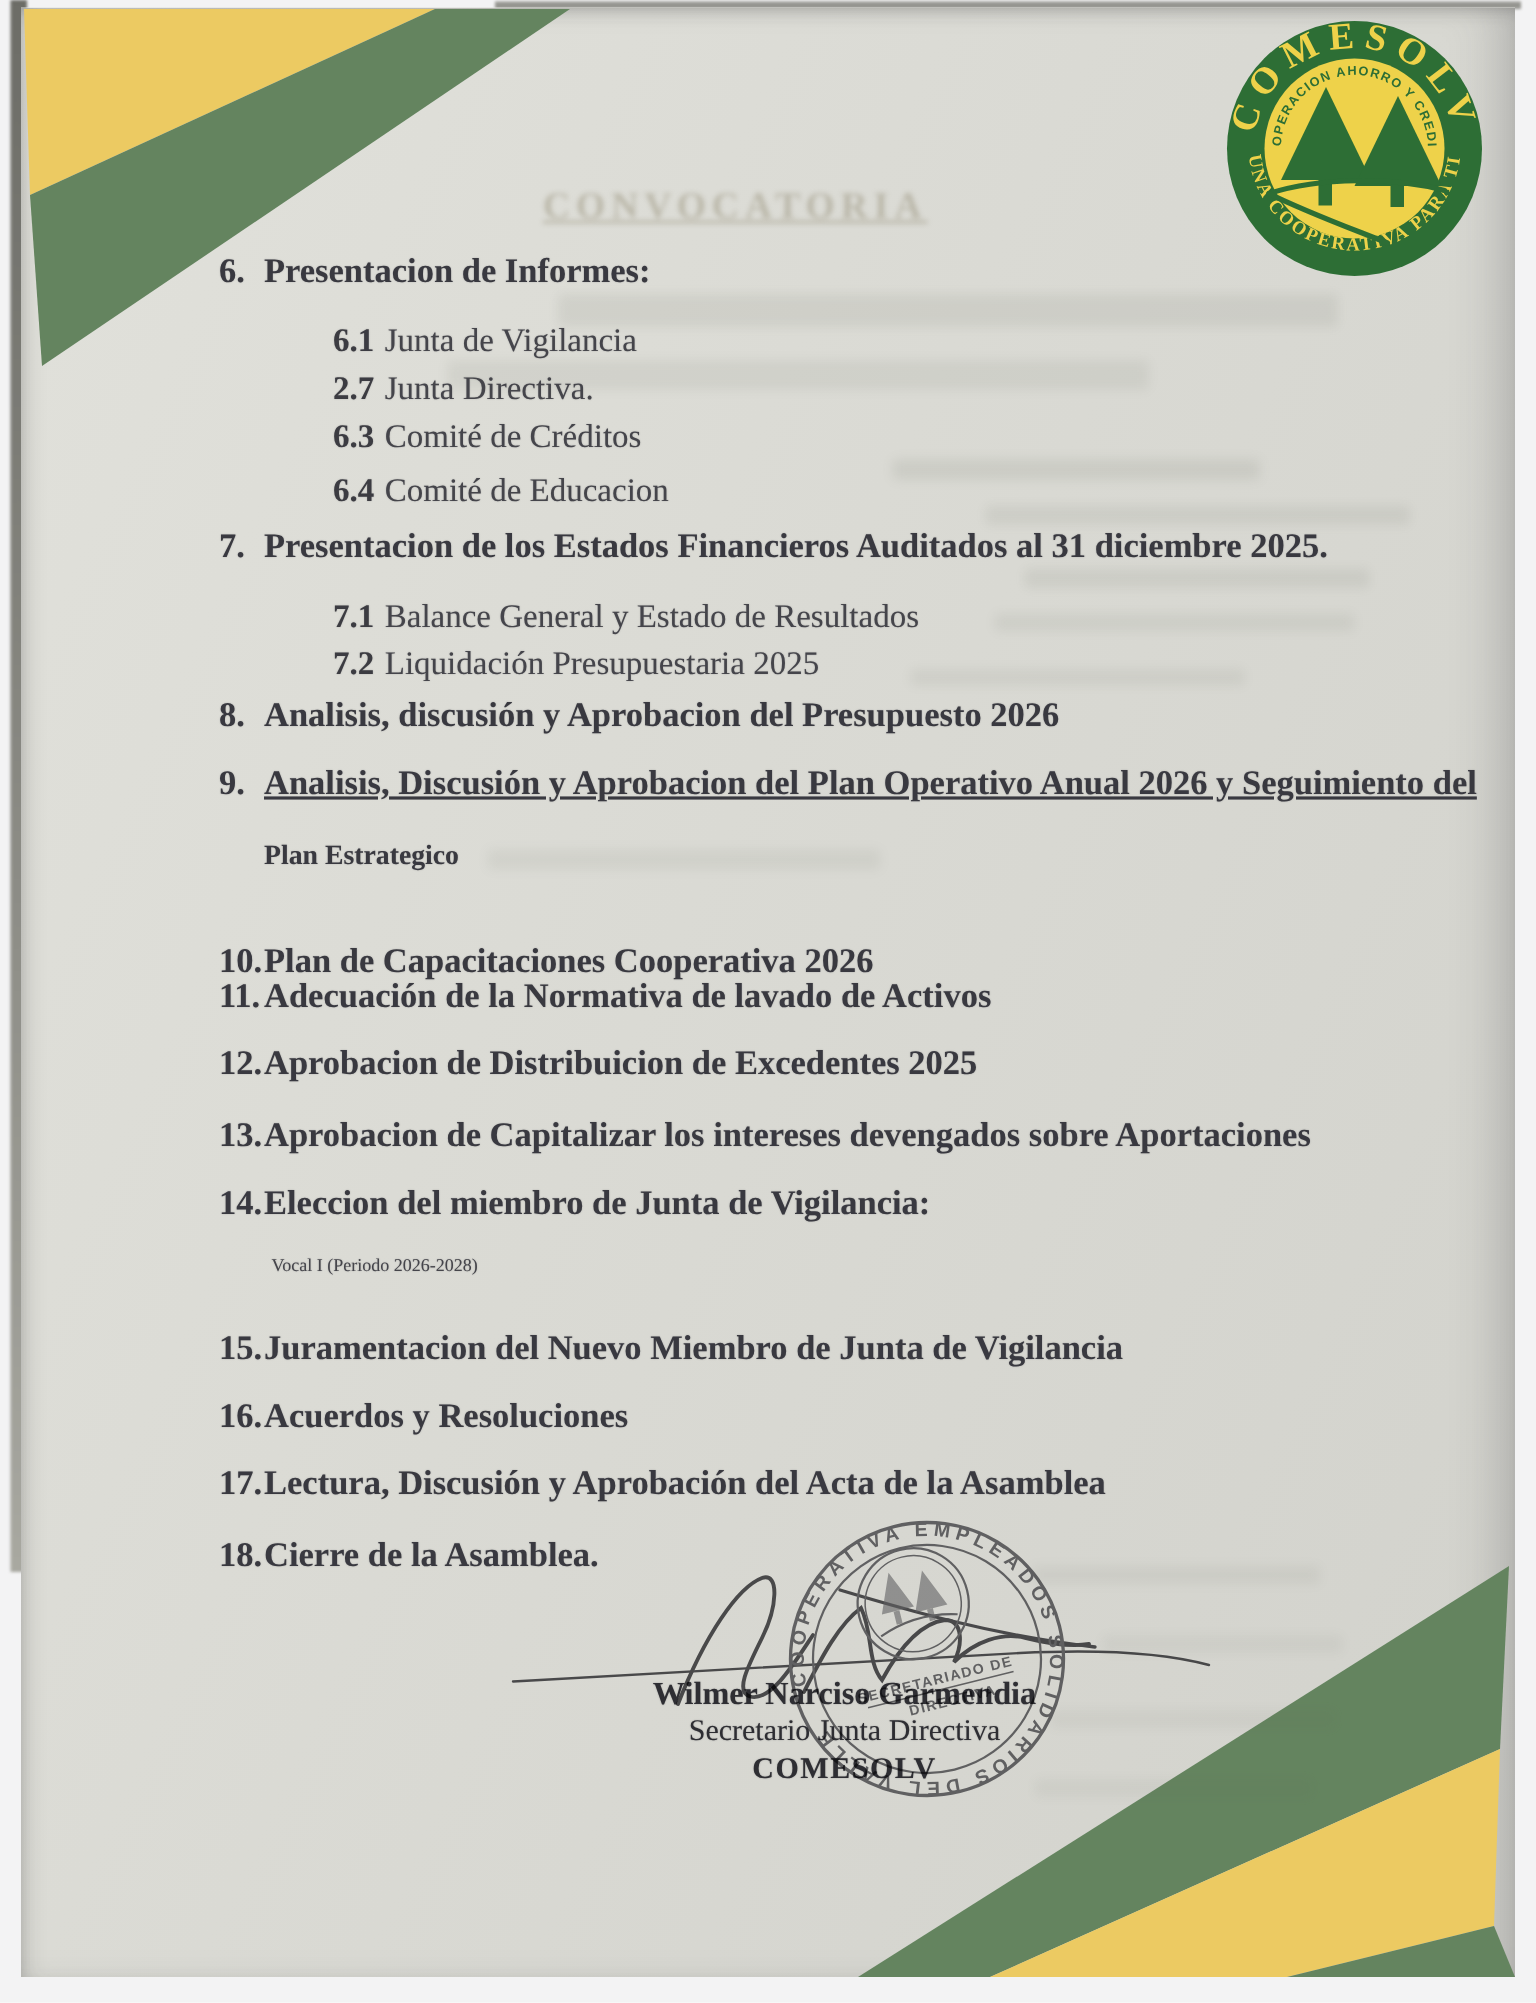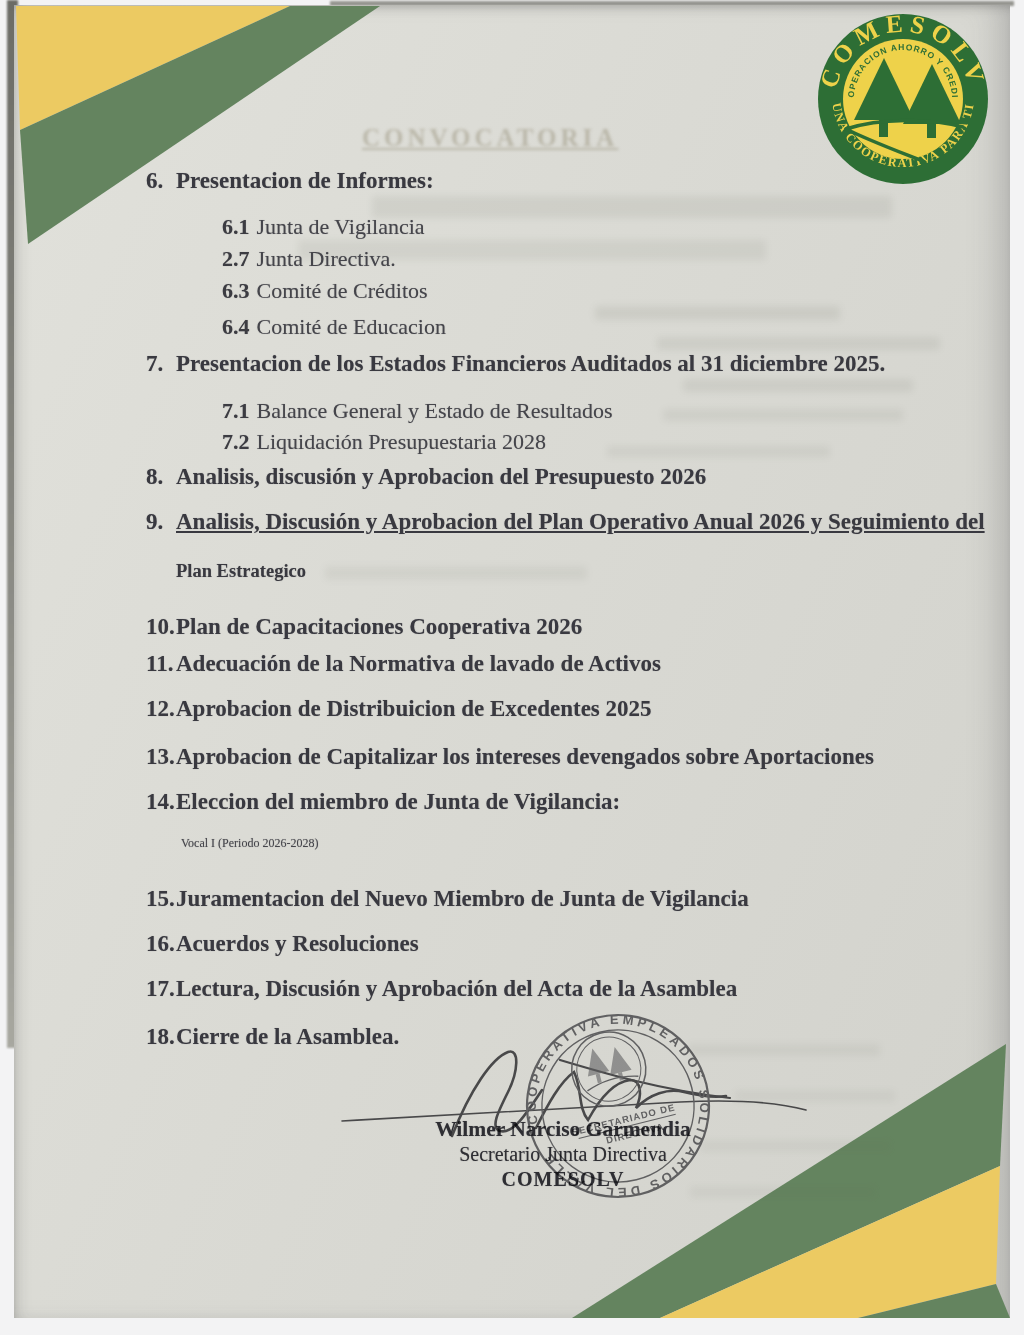--- a/index.html
+++ b/index.html
@@ -68,25 +68,25 @@
   <div class="bleed" style="left:690px;top:1186px;width:185px;height:12px;opacity:.3"></div>
 
   <div id="agenda">
       <div class="row main" style="top: 168px;"><span class="num">6.</span><span class="txt">Presentacion de Informes:</span></div>
       <div class="row sub" style="top: 214px;"><span class="num">6.1</span><span class="txt">Junta de Vigilancia</span></div>
       <div class="row sub" style="top: 246px;"><span class="num">2.7</span><span class="txt">Junta Directiva.</span></div>
       <div class="row sub" style="top: 278px;"><span class="num">6.3</span><span class="txt">Comité de Créditos</span></div>
       <div class="row sub" style="top: 314px;"><span class="num">6.4</span><span class="txt">Comité de Educacion</span></div>
       <div class="row main" style="top: 351px;"><span class="num">7.</span><span class="txt">Presentacion de los Estados Financieros Auditados al 31 diciembre 2025.</span></div>
       <div class="row sub" style="top: 398px;"><span class="num">7.1</span><span class="txt">Balance General y Estado de Resultados</span></div>
-      <div class="row sub" style="top: 429px;"><span class="num">7.2</span><span class="txt">Liquidación Presupuestaria 2028</span></div>
+      <div class="row sub" style="top: 429px;"><span class="num">7.2</span><span class="txt">Liquidación Presupuestaria 2025</span></div>
       <div class="row main" style="top: 464px;"><span class="num">8.</span><span class="txt">Analisis, discusión y Aprobacion del Presupuesto 2026</span></div>
       <div class="row main" style="top: 509px; text-decoration: underline;"><span class="num">9.</span><span class="txt">Analisis, Discusión y Aprobacion del Plan Operativo Anual 2026 y Seguimiento del</span></div>
       <div class="row cont" style="top: 561px;"><span class="txt">Plan Estrategico</span></div>
-      <div class="row main" style="top: 614px;"><span class="num">10.</span><span class="txt">Plan de Capacitaciones Cooperativa 2026</span></div>
+      <div class="row main" style="top: 628px;"><span class="num">10.</span><span class="txt">Plan de Capacitaciones Cooperativa 2026</span></div>
       <div class="row main" style="top: 651px;"><span class="num">11.</span><span class="txt">Adecuación de la Normativa de lavado de Activos</span></div>
       <div class="row main" style="top: 696px;"><span class="num">12.</span><span class="txt">Aprobacion de Distribuicion de Excedentes 2025</span></div>
       <div class="row main" style="top: 744px;"><span class="num">13.</span><span class="txt">Aprobacion de Capitalizar los intereses devengados sobre Aportaciones</span></div>
       <div class="row main" style="top: 789px;"><span class="num">14.</span><span class="txt">Eleccion del miembro de Junta de Vigilancia:</span></div>
       <div class="row plain" style="top: 836px;"><span class="txt">Vocal I (Periodo 2026-2028)</span></div>
       <div class="row main" style="top: 886px;"><span class="num">15.</span><span class="txt">Juramentacion del Nuevo Miembro de Junta de Vigilancia</span></div>
       <div class="row main" style="top: 931px;"><span class="num">16.</span><span class="txt">Acuerdos y Resoluciones</span></div>
       <div class="row main" style="top: 976px;"><span class="num">17.</span><span class="txt">Lectura, Discusión y Aprobación del Acta de la Asamblea</span></div>
       <div class="row main" style="top: 1024px;"><span class="num">18.</span><span class="txt">Cierre de la Asamblea.</span></div>
     </div>

